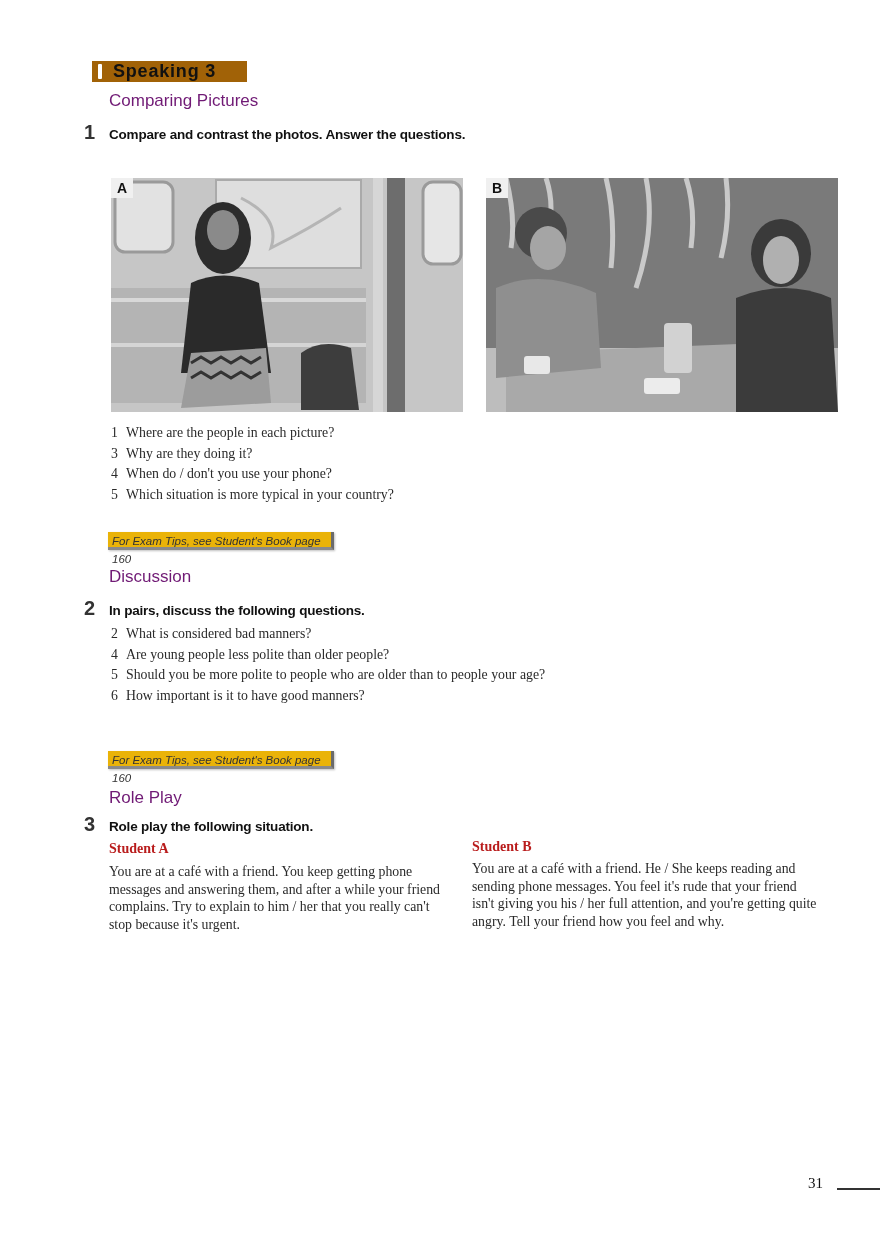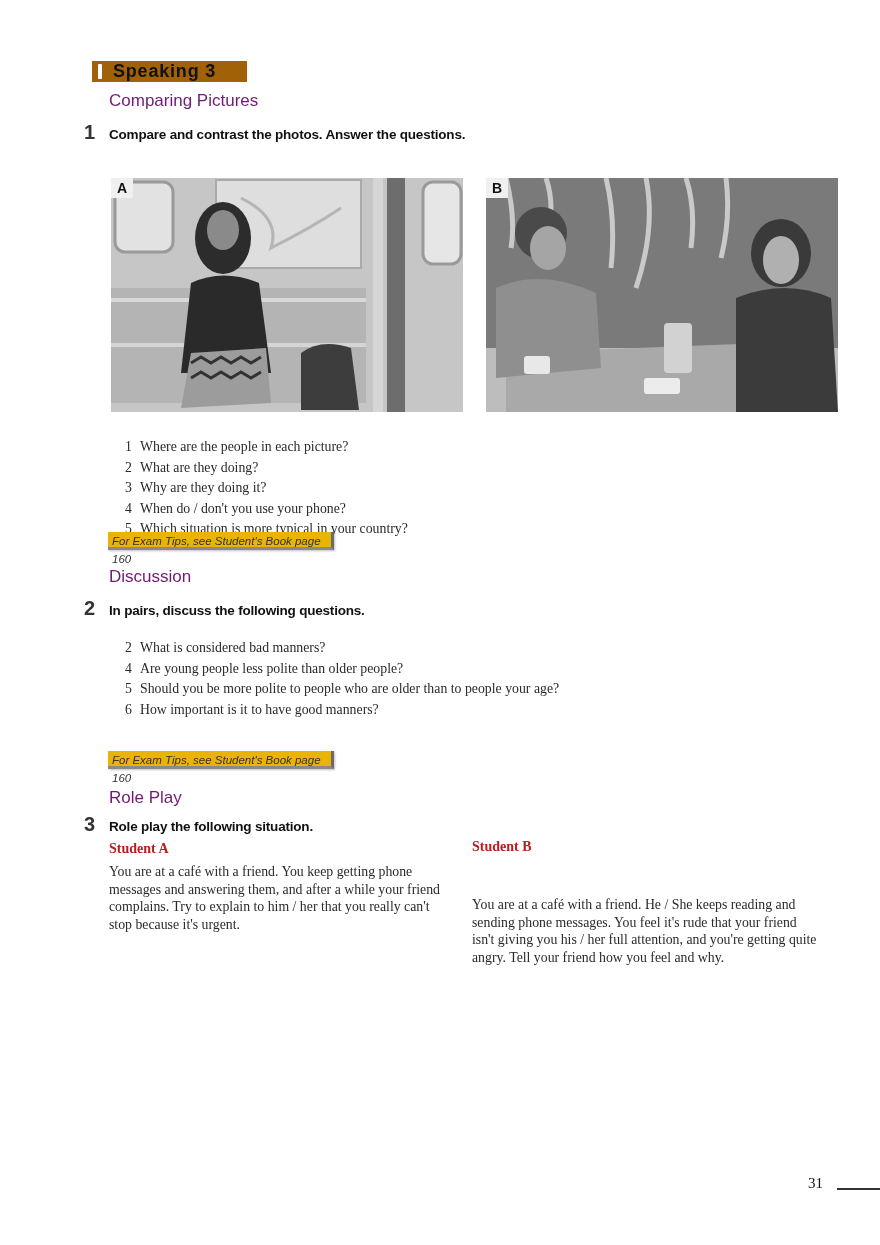--- a/index.html
+++ b/index.html
@@ -16,21 +16,21 @@
 
   .section-title { position: absolute; left: 109px; font-size: 17px; color: #701a75; }
   .ex-num { position: absolute; left: 84px; font-size: 20px; font-weight: bold; color: #333; }
   .ex-inst { position: absolute; left: 109px; font-size: 13.5px; font-weight: bold; color: #111; letter-spacing: -0.2px; }
 
   .photo { position: absolute; top: 178px; width: 352px; height: 234px; overflow: hidden; }
   .photo-a { left: 111px; background: linear-gradient(180deg, #cfcfcf 0%, #bdbdbd 45%, #a8a8a8 70%, #bbbbbb 100%); }
   .photo-b { left: 486px; background: linear-gradient(180deg, #8d8d8d 0%, #6f6f6f 40%, #9a9a9a 70%, #c8c8c8 100%); }
   .photo .lbl { position: absolute; left: 0; top: 0; width: 22px; height: 20px; background: #f0f0f0; font-size: 14px; font-weight: bold; text-align: center; line-height: 20px; color: #111; }
 
-  .qlist { position: absolute; left: 111px; margin: 14px; padding: 0; list-style: none; font-size: 13.8px; color: #2a2a2a; }
+  .qlist { position: absolute; left: 111px; margin: 0; padding: 0; list-style: none; font-size: 13.8px; color: #2a2a2a; }
   .qlist li { height: 20.5px; line-height: 20.5px; white-space: nowrap; }
   .qlist .n { display: inline-block; width: 15px; }
 
   .tip {
     position: absolute; left: 108px; width: 226px; height: 18px;
     background: #eab308; border-right: 3px solid #6b6b6b; border-bottom: 3px solid #8a8a8a;
     box-shadow: 1px 1px 2px rgba(0,0,0,0.25);
     font-size: 11.5px; font-style: italic; color: #333; line-height: 18px; padding-left: 4px; box-sizing: border-box;
   }
 
@@ -89,21 +89,20 @@
     <rect x="158" y="200" width="36" height="16" rx="3" fill="#ececec"></rect>
     <ellipse cx="295" cy="75" rx="30" ry="34" fill="#3a3a3a"></ellipse>
     <ellipse cx="295" cy="82" rx="18" ry="24" fill="#b0b0b0"></ellipse>
     <path d="M250 120 Q300 100 345 120 L352 234 L250 234 Z" fill="#3b3b3b"></path>
   </svg>
   <div class="lbl sans">B</div>
 </div>
 
 <ul class="qlist serif" style="top:423px;">
   <li><span class="n">1</span><span>Where are the people in each picture?</span></li>
-  <li><span class="n">2</span><span>What are they doing?</span></li>
   <li><span class="n">3</span><span>Why are they doing it?</span></li>
   <li><span class="n">4</span><span>When do / don't you use your phone?</span></li>
   <li><span class="n">5</span><span>Which situation is more typical in your country?</span></li>
 </ul>
 
 <div class="tip sans" style="top:532px;">For Exam Tips, see Student's Book page 160</div>
 
 <div class="section-title sans" style="top:567px;">Discussion</div>
 <div class="ex-num sans" style="top:597px;">2</div>
 <div class="ex-inst sans" style="top:603px;">In pairs, discuss the following questions.</div>
@@ -118,16 +117,16 @@
 <div class="tip sans" style="top:751px;">For Exam Tips, see Student's Book page 160</div>
 
 <div class="section-title sans" style="top:788px;">Role Play</div>
 <div class="ex-num sans" style="top:813px;">3</div>
 <div class="ex-inst sans" style="top:819px;">Role play the following situation.</div>
 
 <div class="student-head serif" style="left:109px; top:841px;">Student A</div>
 <div class="student-body serif" style="left:109px; top:863px; width:335px;">You are at a café with a friend. You keep getting phone messages and answering them, and after a while your friend complains. Try to explain to him / her that you really can't stop because it's urgent.</div>
 
 <div class="student-head serif" style="left:472px; top:839px;">Student B</div>
-<div class="student-body serif" style="left:472px; top:896px; width:350px;font-family:Liberation Serif, serif;">You are at a café with a friend. He / She keeps reading and sending phone messages. You feel it's rude that your friend isn't giving you his / her full attention, and you're getting quite angry. Tell your friend how you feel and why.</div>
+<div class="student-body serif" style="left:472px; top:860px; width:350px;font-family:Liberation Serif, serif;">You are at a café with a friend. He / She keeps reading and sending phone messages. You feel it's rude that your friend isn't giving you his / her full attention, and you're getting quite angry. Tell your friend how you feel and why.</div>
 
 <div class="page-num serif">31</div>
 <div class="page-line"></div>
 
 </body></html>

